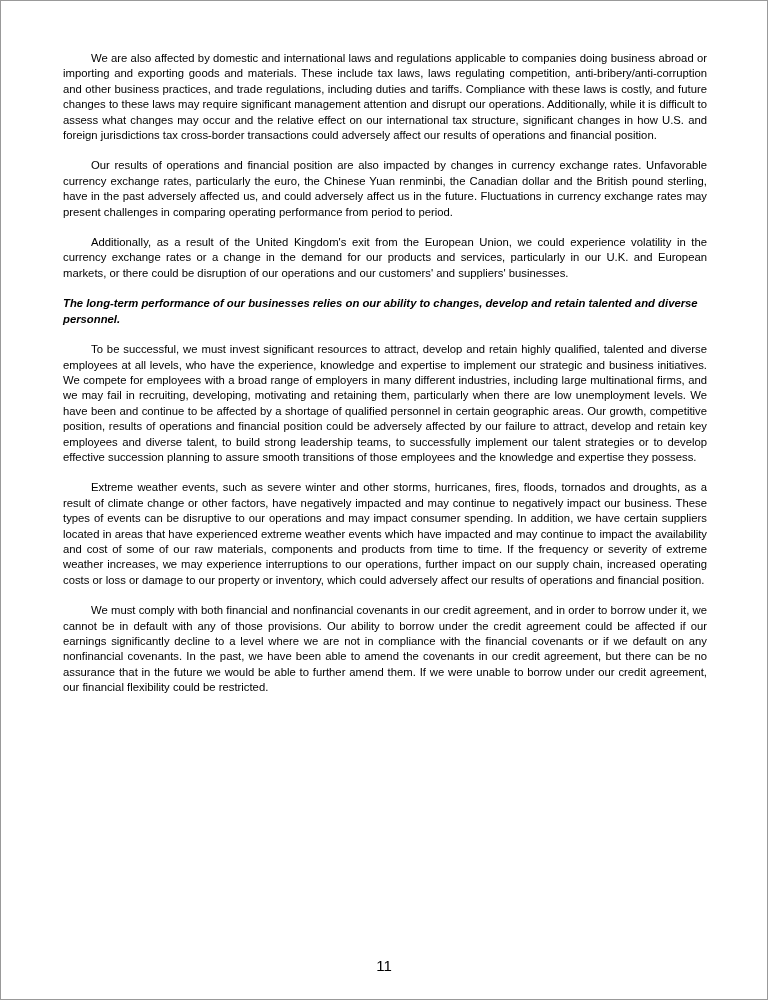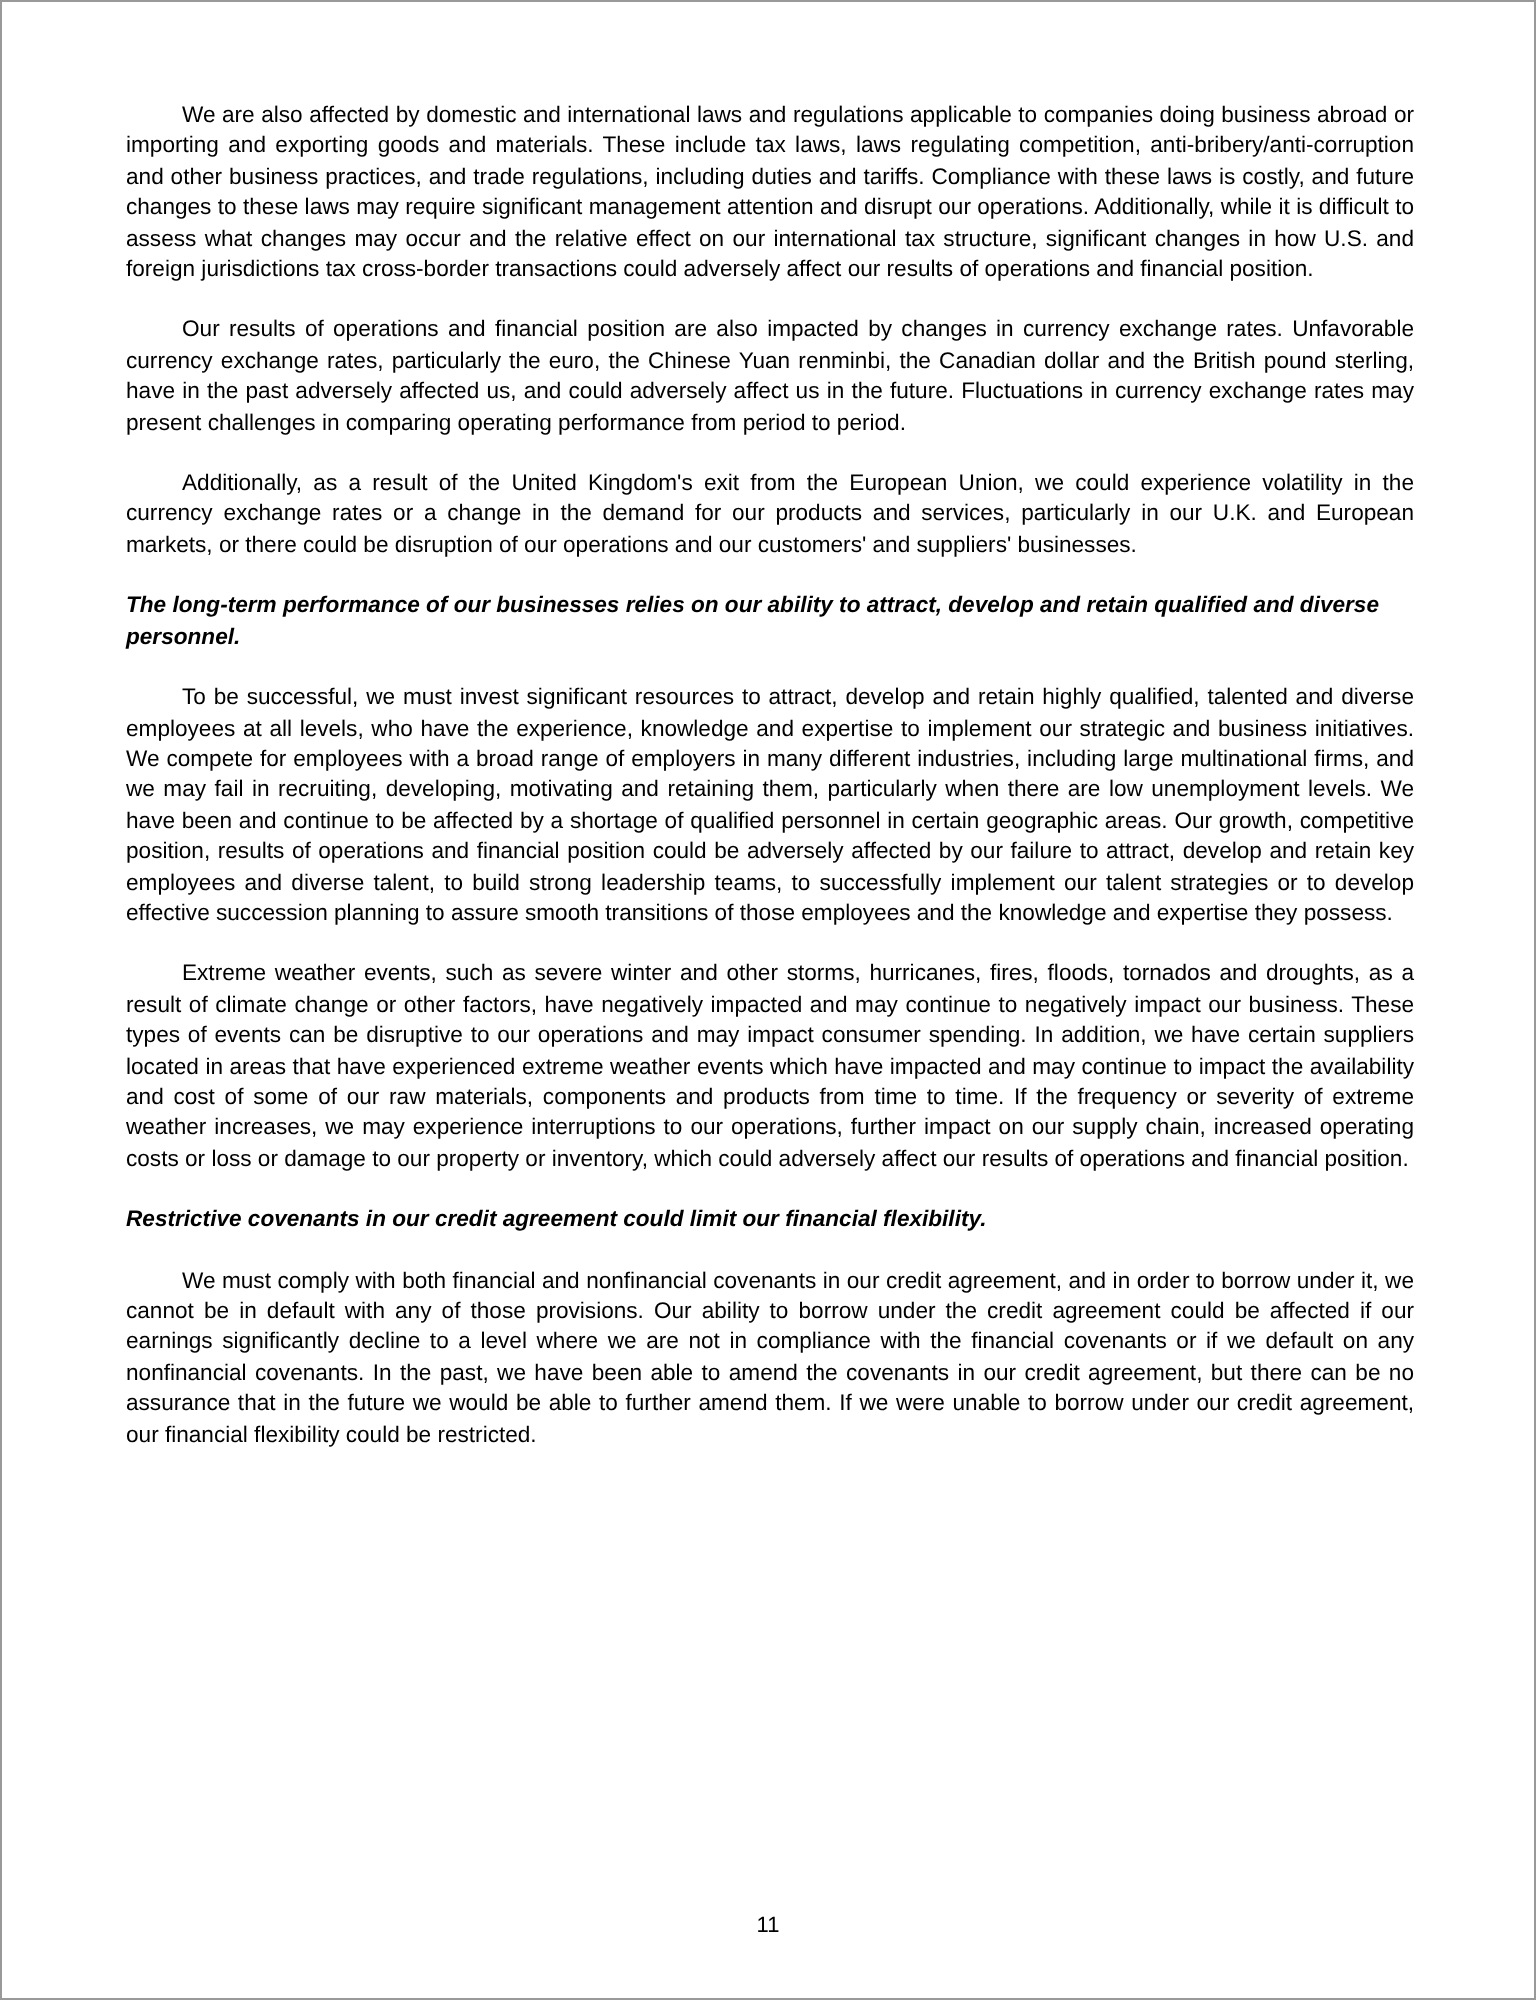--- a/index.html
+++ b/index.html
@@ -48,21 +48,21 @@
   }
   .block:last-child {
     margin-bottom: 0;
   }
   .page-number {
     position: absolute;
     left: 0;
     right: 0;
     top: 956px;
     text-align: center;
-    font-size: 11px;
+    font-size: 15px;
     color: #000;
   }
 </style>
 </head>
 <body>
 
 <div class="page">
   <div class="content">
 
     <div class="block">
@@ -71,35 +71,32 @@
 
     <div class="block">
       <p class="body-text">Our results of operations and financial position are also impacted by changes in currency exchange rates. Unfavorable currency exchange rates, particularly the euro, the Chinese Yuan renminbi, the Canadian dollar and the British pound sterling, have in the past adversely affected us, and could adversely affect us in the future. Fluctuations in currency exchange rates may present challenges in comparing operating performance from period to period.</p>
     </div>
 
     <div class="block">
       <p class="body-text">Additionally, as a result of the United Kingdom's exit from the European Union, we could experience volatility in the currency exchange rates or a change in the demand for our products and services, particularly in our U.K. and European markets, or there could be disruption of our operations and our customers' and suppliers' businesses.</p>
     </div>
 
     <div class="block">
-      <h3 class="heading">The long-term performance of our businesses relies on our ability to attract, develop and retain qualified and diverse personnel.</h3>
+      <h3 class="heading">The long-term performance of our businesses relies on our ability to changes, develop and retain talented and diverse personnel.</h3>
     </div>
 
     <div class="block">
       <p class="body-text">To be successful, we must invest significant resources to attract, develop and retain highly qualified, talented and diverse employees at all levels, who have the experience, knowledge and expertise to implement our strategic and business initiatives. We compete for employees with a broad range of employers in many different industries, including large multinational firms, and we may fail in recruiting, developing, motivating and retaining them, particularly when there are low unemployment levels. We have been and continue to be affected by a shortage of qualified personnel in certain geographic areas. Our growth, competitive position, results of operations and financial position could be adversely affected by our failure to attract, develop and retain key employees and diverse talent, to build strong leadership teams, to successfully implement our talent strategies or to develop effective succession planning to assure smooth transitions of those employees and the knowledge and expertise they possess.</p>
     </div>
 
 
     <div class="block">
       <p class="body-text">Extreme weather events, such as severe winter and other storms, hurricanes, fires, floods, tornados and droughts, as a result of climate change or other factors, have negatively impacted and may continue to negatively impact our business. These types of events can be disruptive to our operations and may impact consumer spending. In addition, we have certain suppliers located in areas that have experienced extreme weather events which have impacted and may continue to impact the availability and cost of some of our raw materials, components and products from time to time. If the frequency or severity of extreme weather increases, we may experience interruptions to our operations, further impact on our supply chain, increased operating costs or loss or damage to our property or inventory, which could adversely affect our results of operations and financial position.</p>
     </div>
 
-    <div class="block">
-      <h3 class="heading">Restrictive covenants in our credit agreement could limit our financial flexibility.</h3>
-    </div>
 
     <div class="block">
       <p class="body-text">We must comply with both financial and nonfinancial covenants in our credit agreement, and in order to borrow under it, we cannot be in default with any of those provisions. Our ability to borrow under the credit agreement could be affected if our earnings significantly decline to a level where we are not in compliance with the financial covenants or if we default on any nonfinancial covenants. In the past, we have been able to amend the covenants in our credit agreement, but there can be no assurance that in the future we would be able to further amend them. If we were unable to borrow under our credit agreement, our financial flexibility could be restricted.</p>
     </div>
 
   </div>
 
   <div class="page-number">11</div>
 </div>
 

